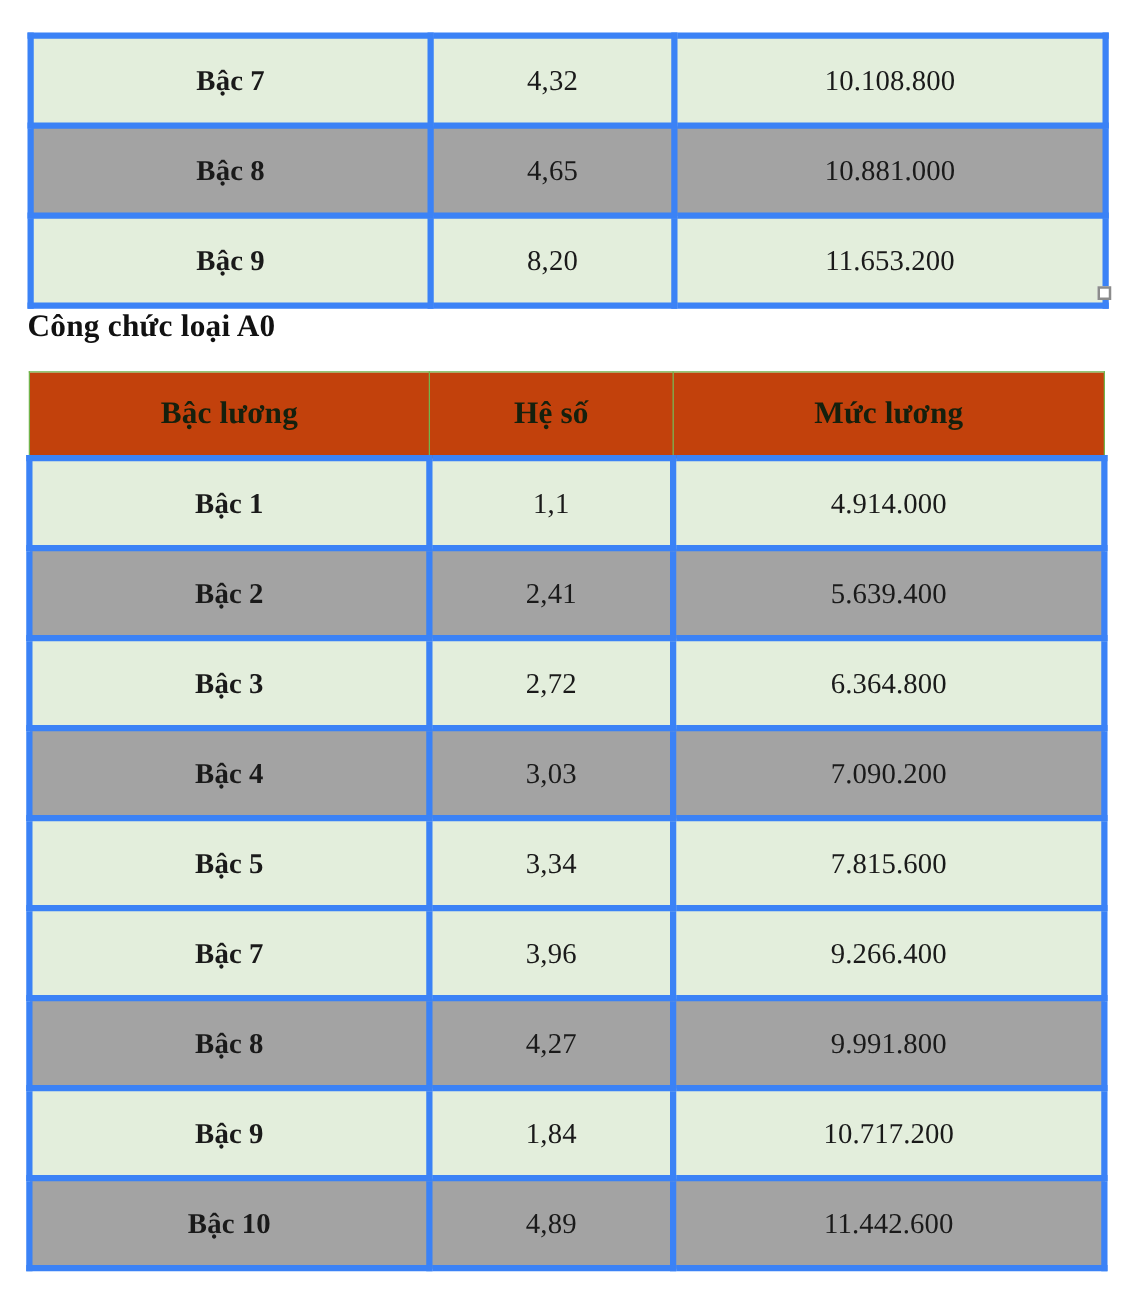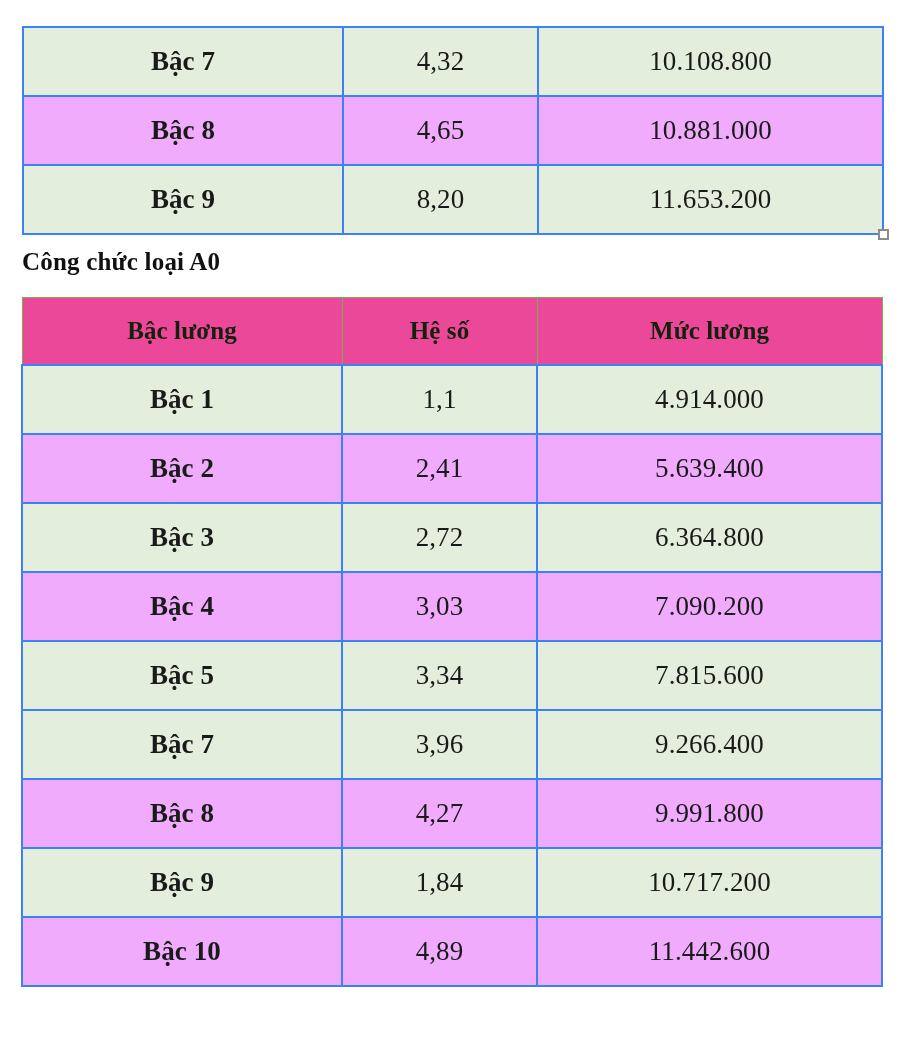--- a/index.html
+++ b/index.html
@@ -39,44 +39,44 @@
     left: 21px;
     top: 297px;
     width: 861px;
   }
 
   .salary-table col.c-rank { width: 320px; }
   .salary-table col.c-coef { width: 195px; }
   .salary-table col.c-amount { width: 345px; }
 
   .salary-table td, .salary-table th {
-    border: 2px solid #3b82f6;
+    border: 5px solid #3b82f6;
     padding: 0;
     height: 67px;
     text-align: center;
     vertical-align: middle;
-    font-size: 27px;
+    font-size: 23px;
     line-height: 1.1;
     letter-spacing: 0.1px;
   }
 
   .salary-table thead th {
-    background: #ec4899;
+    background: #c2410c;
     border: 1px solid #72b44c;
     color: #15200d;
     font-weight: bold;
     height: 66px;
     font-size: 25px;
   }
 
   .salary-table tbody tr.shade td {
     background: #e3eedc;
   }
   .salary-table tbody tr.plain td {
-    background: #f0abfc;
+    background: #a3a3a3;
   }
 
   .cell-rank {
     font-weight: bold;
   }
   .cell-coef, .cell-amount {
     font-weight: normal;
   }
 
   

